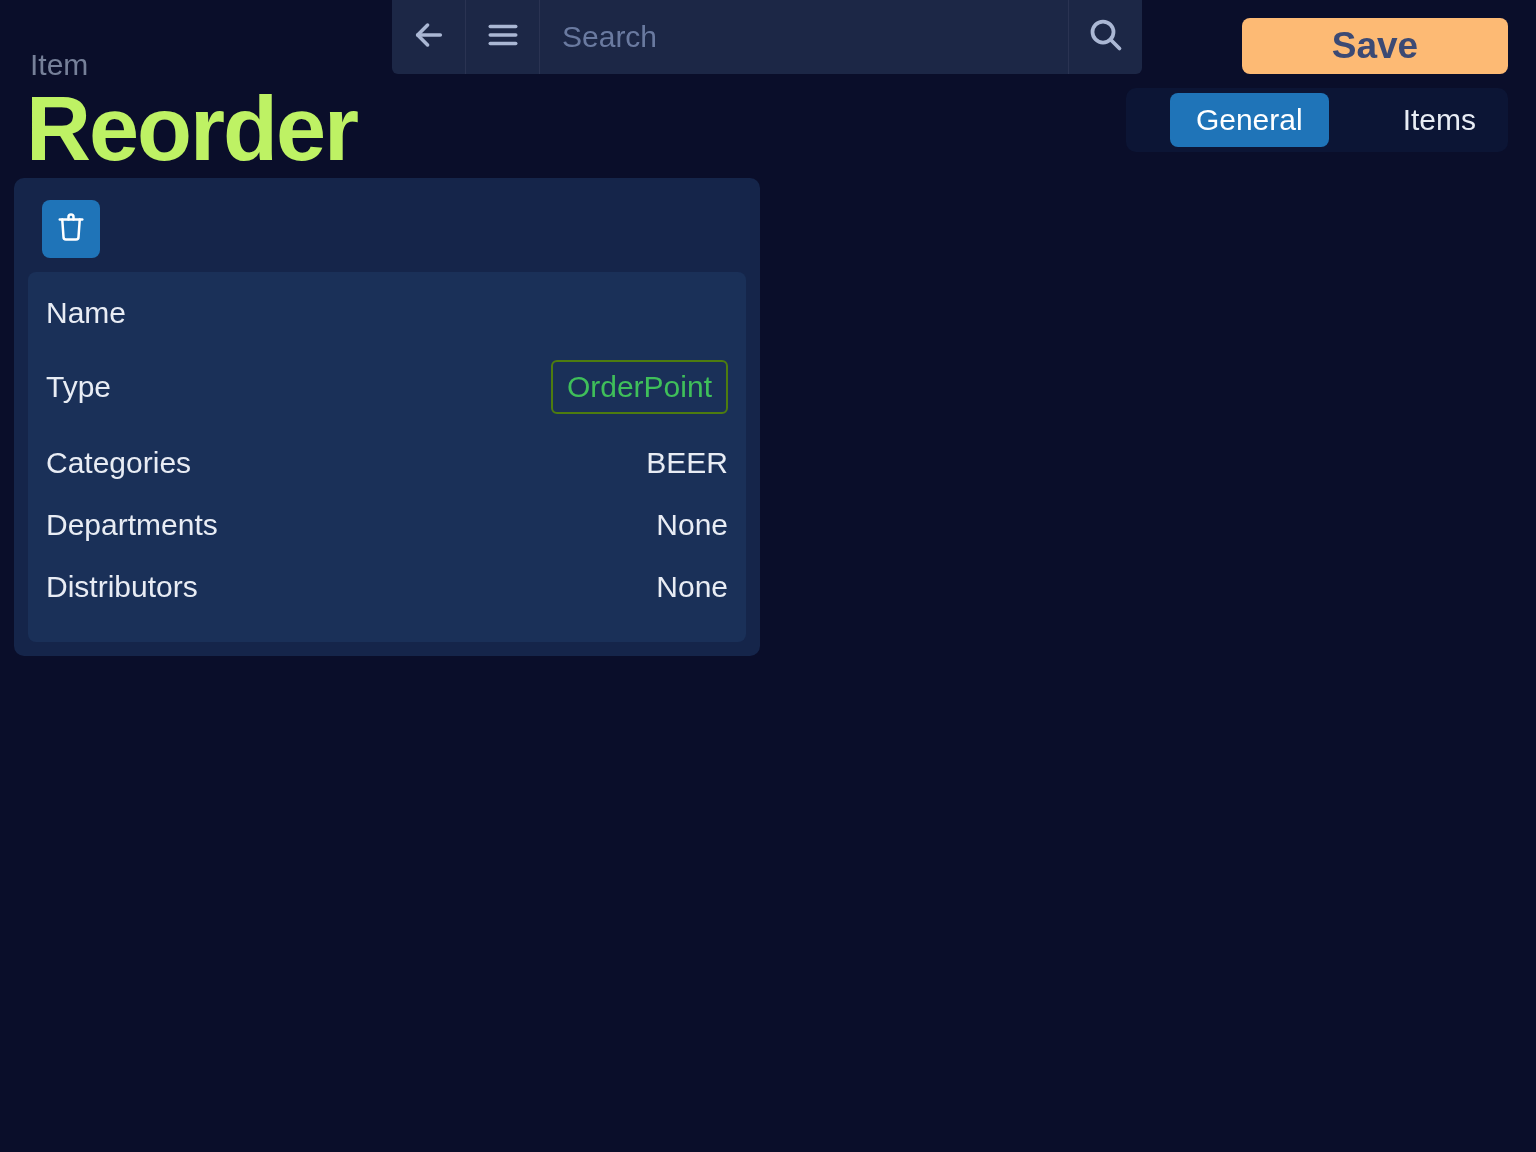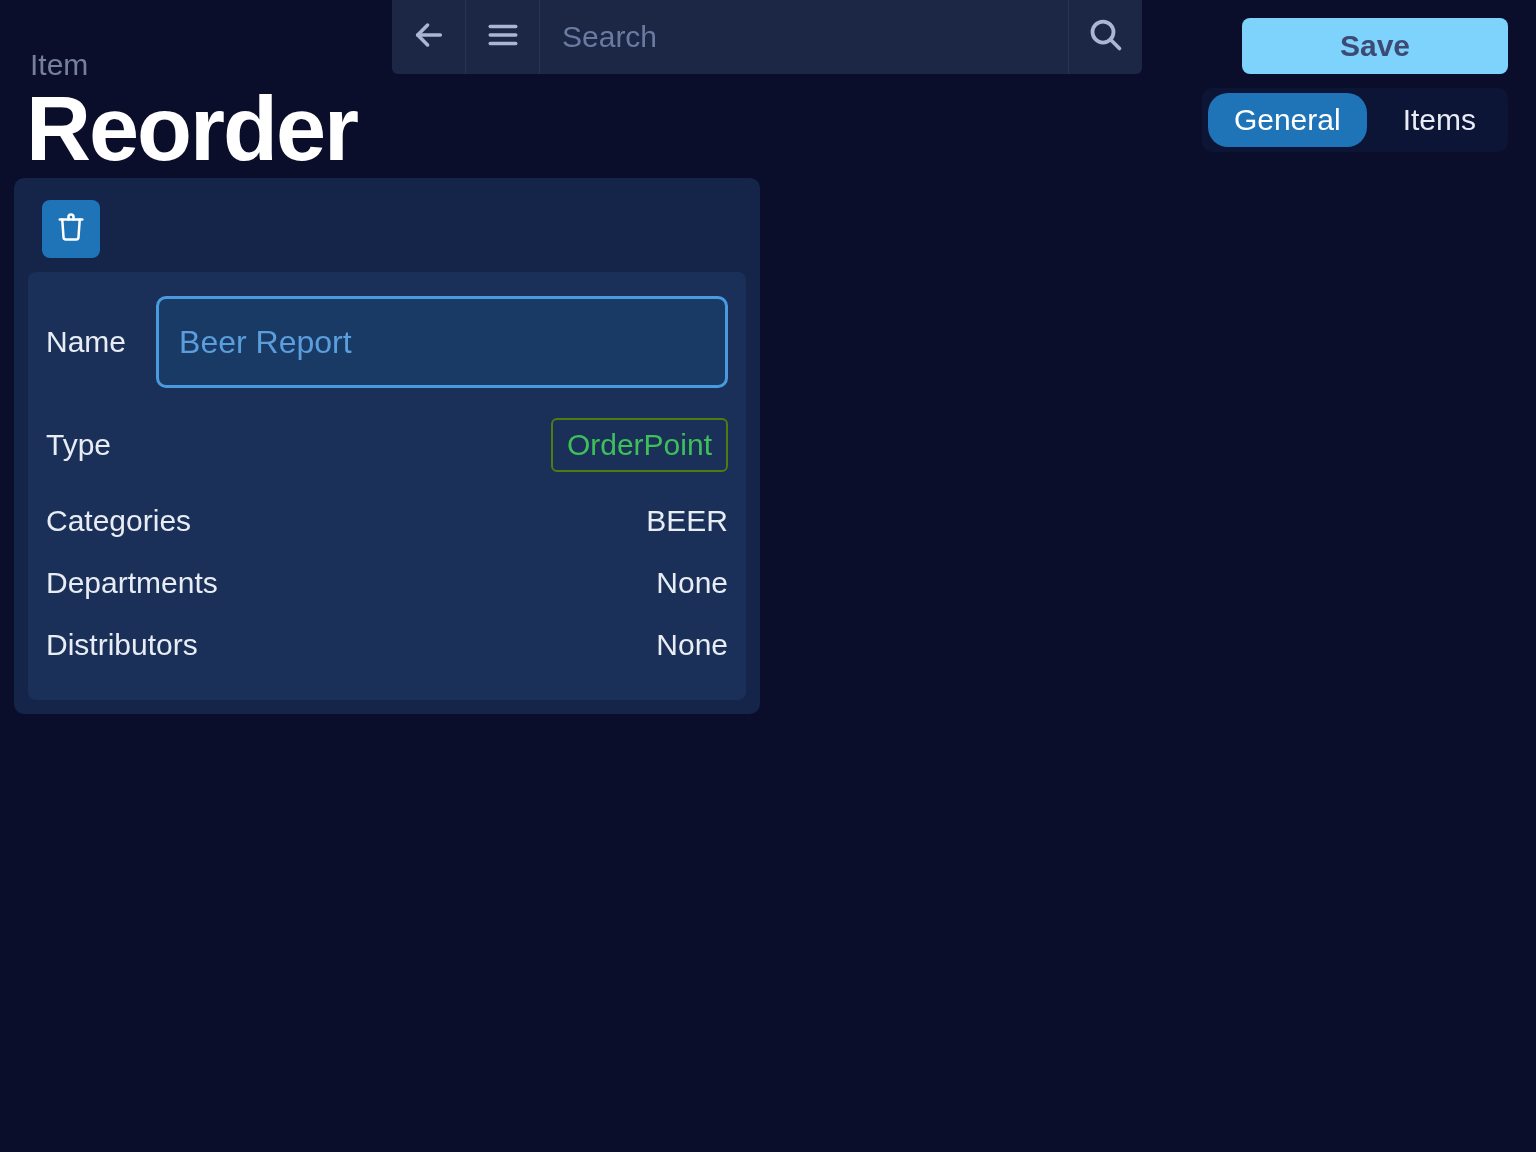--- a/index.html
+++ b/index.html
@@ -51,70 +51,71 @@
   .topbar .search-cell input::placeholder { color: #6a7aa0; }
   .topbar svg { stroke: #aab7d4; fill: none; }
 
   
   .save-btn {
     position: absolute;
     top: 18px;
     right: 28px;
     width: 266px;
     height: 56px;
-    background: #7dd3fc;
+    background: #fdba74;
     border-radius: 8px;
     display: flex;
     align-items: center;
     justify-content: center;
-    font-size: 30px;
+    font-size: 37px;
     font-weight: 700;
     color: #3c4a74;
     cursor: pointer;
   }
 
   
   .eyebrow {
     position: absolute;
     top: 48px;
     left: 30px;
     font-size: 30px;
     color: #768099;
     font-weight: 400;
   }
   .page-title {
     position: absolute;
     top: 78px;
     left: 26px;
     font-size: 90px;
     font-weight: 700;
-    color: #ffffff;
+    color: #bef264;
     letter-spacing: -2px;
   }
 
   
   .tabs {
     position: absolute;
     top: 88px;
     right: 28px;
     height: 64px;
     background: #0c1535;
     border-radius: 10px;
     display: flex;
     align-items: center;
     padding: 6px;
     gap: 10px;
   }
   .tab {
     padding: 10px 26px;
     font-size: 30px;
     color: #e8ecf4;
-    border-radius: 20px;
+    border-radius: 8px;
     cursor: pointer;
     font-weight: 500;
+    margin-left: 38px;
   }
   .tab.active {
     background: #1f74b8;
     color: #ffffff;
   }
 
   
   .card {
     position: absolute;
     top: 178px;
@@ -250,23 +251,20 @@
           <path d="M10 6V4a2 2 0 0 1 2-2h0a2 2 0 0 1 2 2v2"></path>
         </svg>
       </span>
     </div>
   </div>
 
   <div class="card-body">
 
     <div class="row name-row">
       <div class="label">Name</div>
-      <div class="name-input-wrap">
-        <input class="name-input" type="text" value="Beer Report" style="">
-      </div>
     </div>
 
     <div class="row type-row">
       <div class="label">Type</div>
       <div class="type-badge">OrderPoint</div>
     </div>
 
     <div class="row kv-row">
       <div class="label">Categories</div>
       <div class="value">BEER</div>

